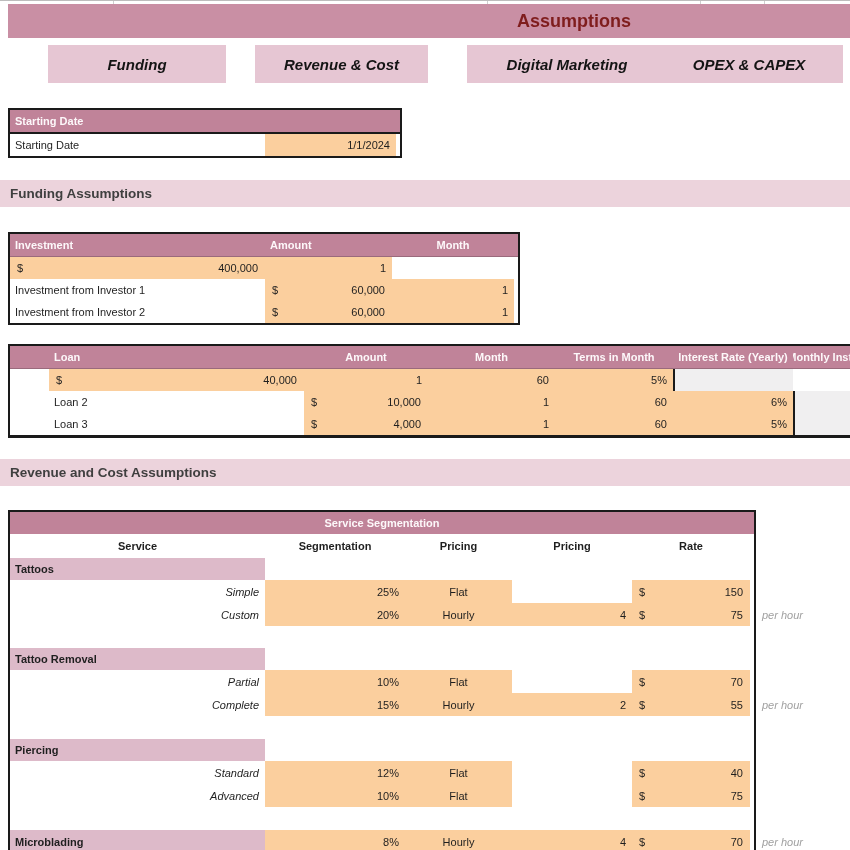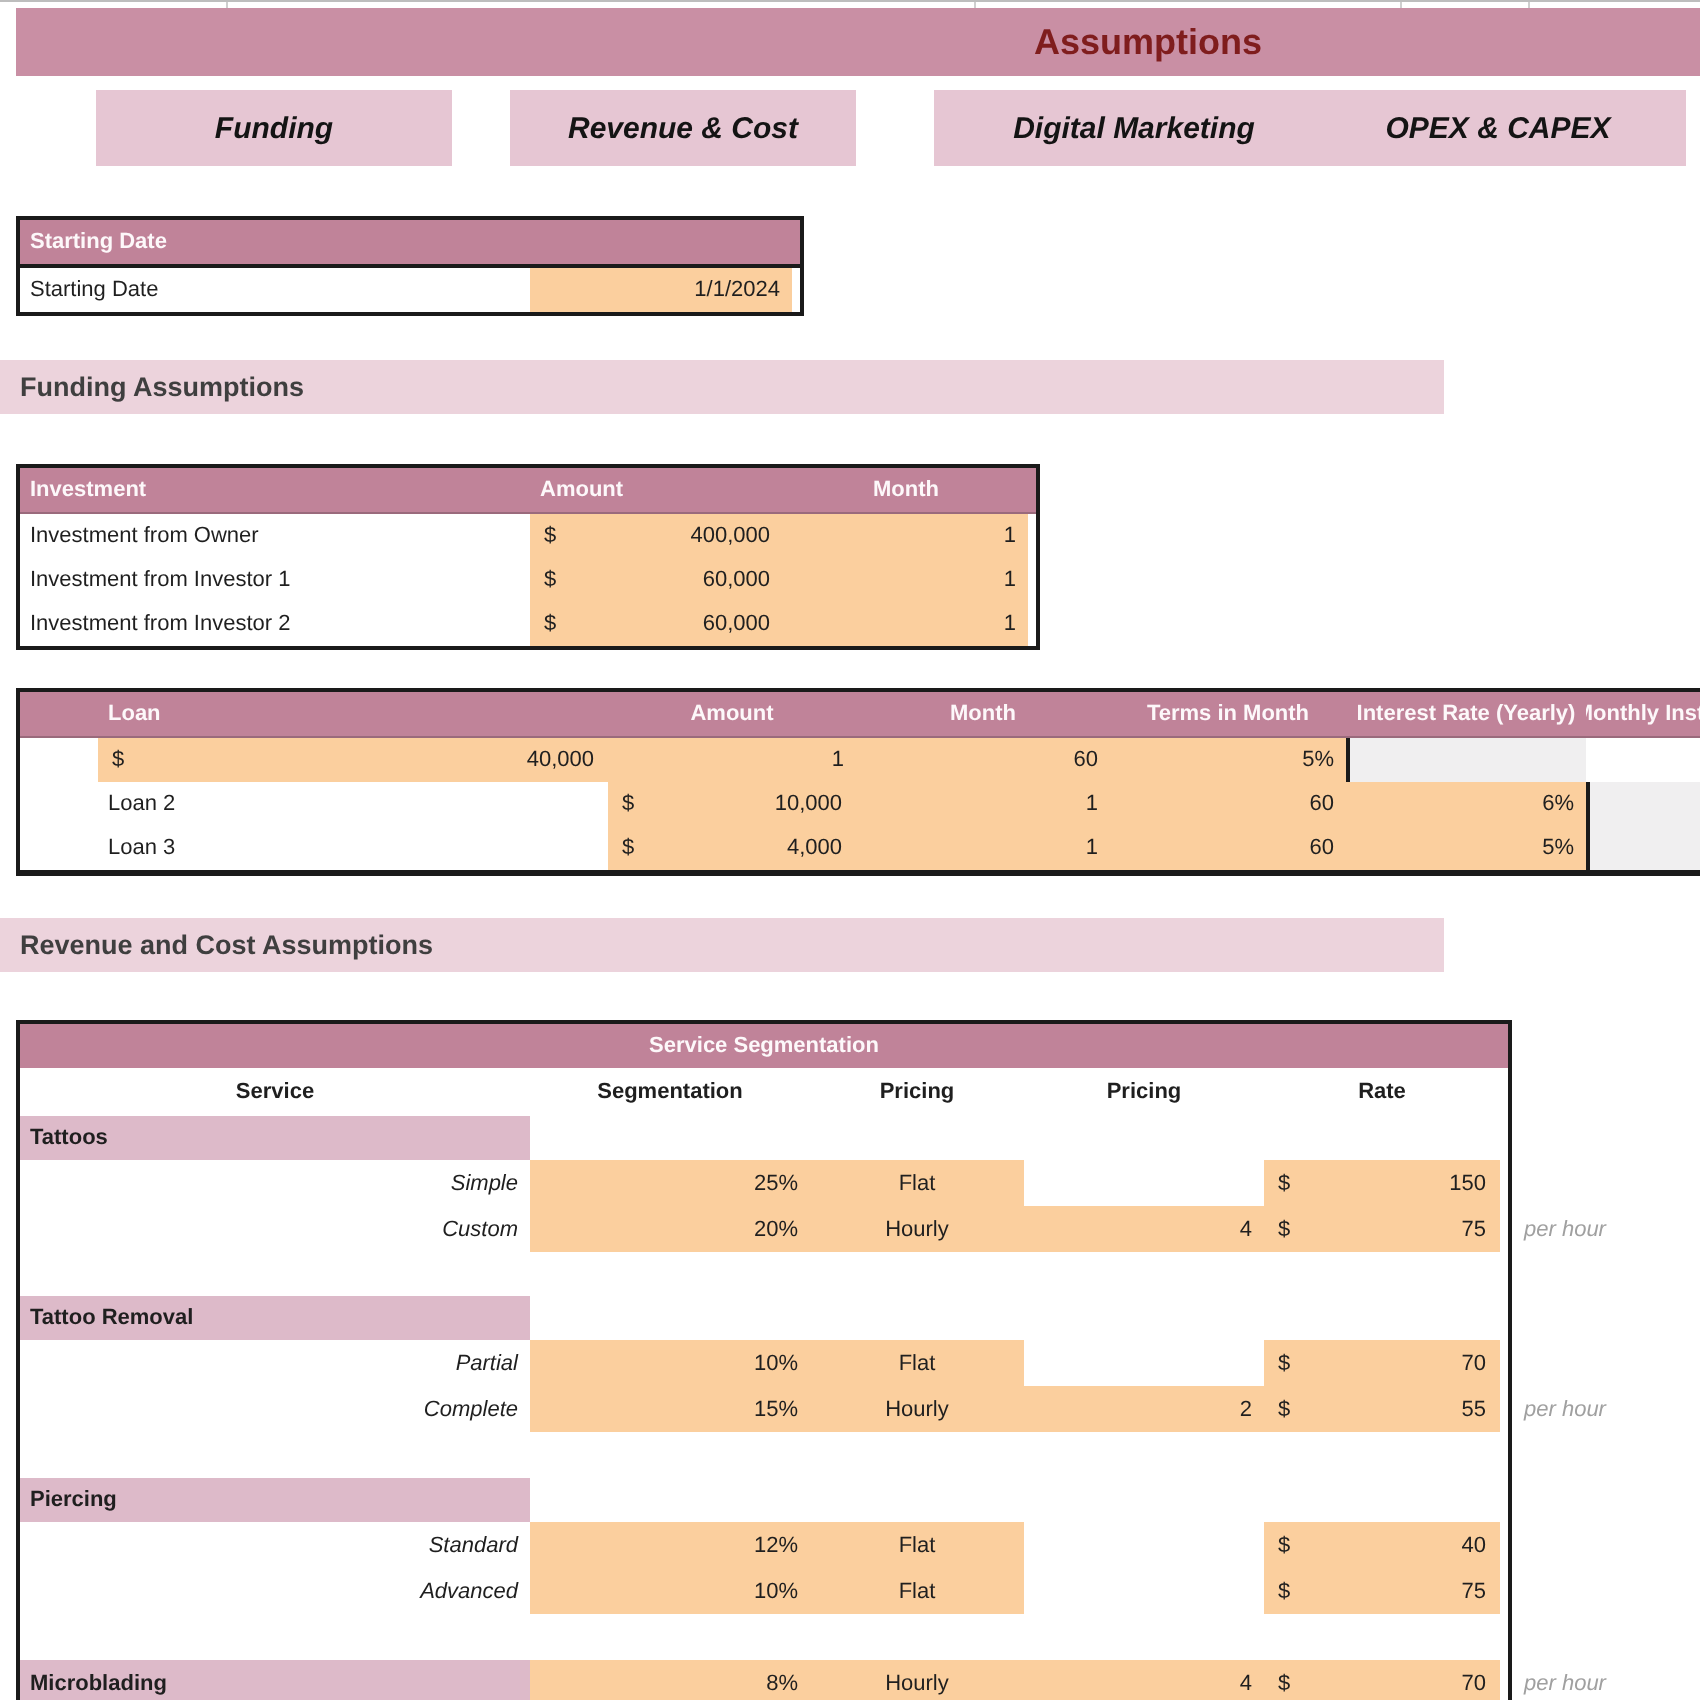--- a/index.html
+++ b/index.html
@@ -15,21 +15,21 @@
   .main-banner .t{position:absolute;left:290px;top:0;width:552px;height:34px;line-height:34px;
                   text-align:center;color:#7f1d1d;font-weight:bold;font-size:18px;}
 
   
   .tabbtn{position:absolute;top:45px;height:38px;background:#e6c6d3;display:flex;align-items:center;
           justify-content:center;font-weight:bold;font-style:italic;font-size:15px;color:#141414;cursor:pointer;}
   .tab0{left:48px;width:178px;} .tab1{left:255px;width:173px;}
   .tab2{left:455px;width:200px;margin-left:12px;} .tab3{left:655px;width:188px;}
 
   
-  .section-banner{position:absolute;left:0;width:722px;height:27px;background:#ecd3dc;
+  .section-banner{position:absolute;left:0;width:850px;height:27px;background:#ecd3dc;
                   line-height:27px;padding-left:10px;box-sizing:border-box;
                   font-weight:bold;font-size:13.5px;color:#3f3f3f;}
   .sec-funding{top:180px;} .sec-revcost{top:459px;}
 
   
   .c{display:flex;align-items:center;font-size:11px;overflow:hidden;white-space:nowrap;}
   .left{padding-left:5px;} .right{justify-content:flex-end;padding-right:6px;}
   .center{justify-content:center;}
   .money{justify-content:space-between;padding:0 7px 0 7px;}
   .or{background:#fbcf9e;}
@@ -106,21 +106,20 @@
 
   <div class="section-banner sec-funding">Funding Assumptions</div>
 
   <div class="inv-table">
     <div class="inv-row hdr">
       <div class="c left">Investment</div>
       <div class="c left">Amount</div>
       <div class="c center">Month</div>
     </div>
     <div class="inv-row">
-      <div class="c left">Investment from Owner</div>
       <div class="c money or">
         <span>$</span>
         <span>400,000</span>
       </div>
       <div class="c right or">1</div>
     </div>
     <div class="inv-row">
       <div class="c left">Investment from Investor 1</div>
       <div class="c money or">
         <span>$</span>

